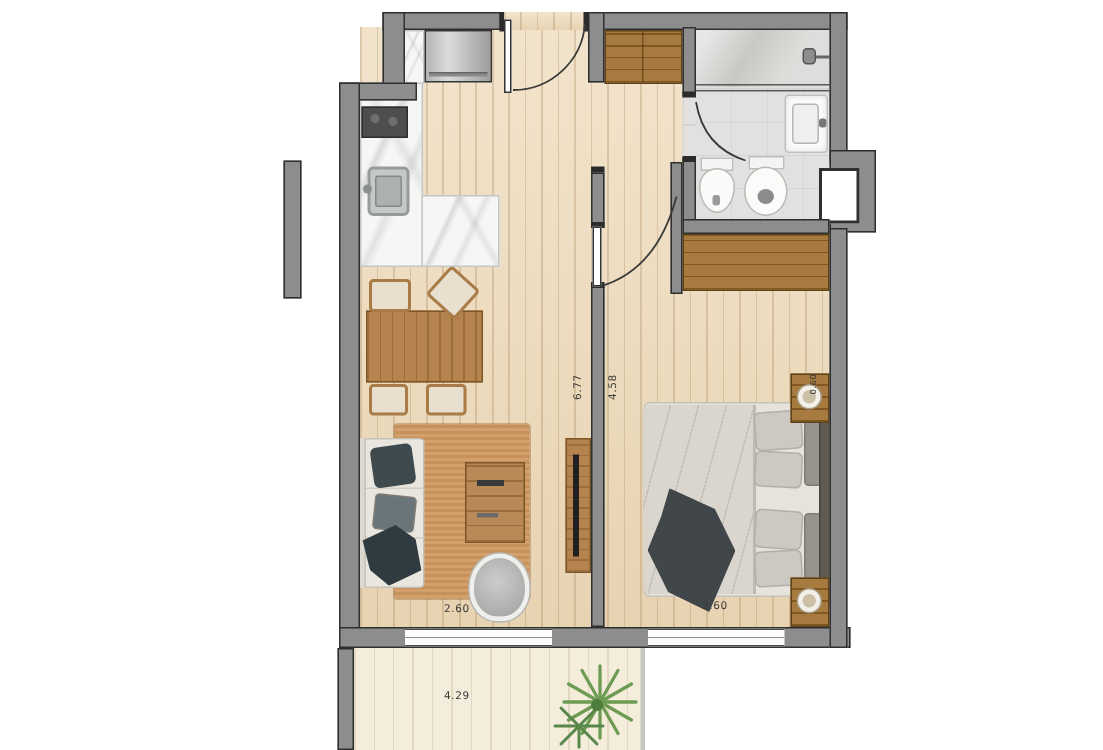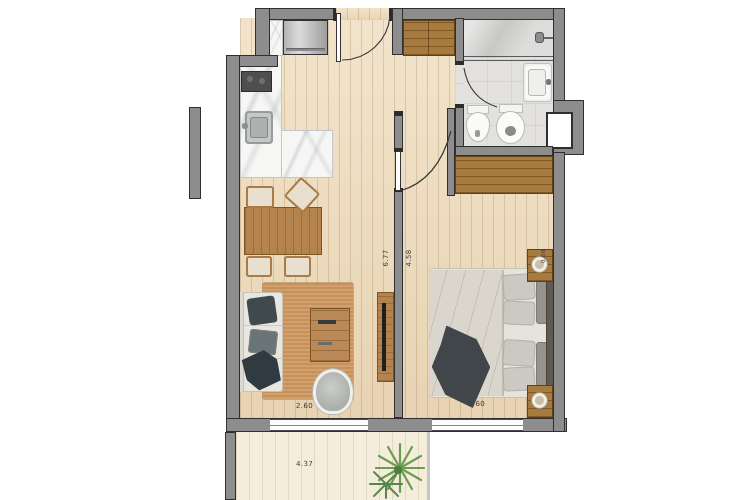--- a/index.html
+++ b/index.html
@@ -175,18 +175,18 @@
         <line x1="386" y1="484" x2="374" y2="496"></line>
       <line x1="386" y1="484" x2="370" y2="484"></line>
         <line x1="386" y1="484" x2="374" y2="472"></line>
       <line x1="386" y1="484" x2="398" y2="472"></line>
     </g>
     <circle cx="398" cy="470" r="4" fill="#4e7d3c"></circle>
   </svg>
 
   <span class="dim" style="left:296px;top:402px;">2.60</span>
   <span class="dim" style="left:468px;top:400px;">2.60</span>
-  <span class="dim" style="left:296px;top:460px;">4.37</span>
+  <span class="dim" style="left:296px;top:460px;">4.29</span>
   <span class="dim dim-v" style="left:377px;top:254px;">6.77</span>
   <span class="dim dim-v" style="left:400px;top:254px;">4.58</span>
   <span class="dim dim-v" style="left:536px;top:253px;font-size:5.5px;">0.60</span>
 
 </div>
 
 </body></html>

